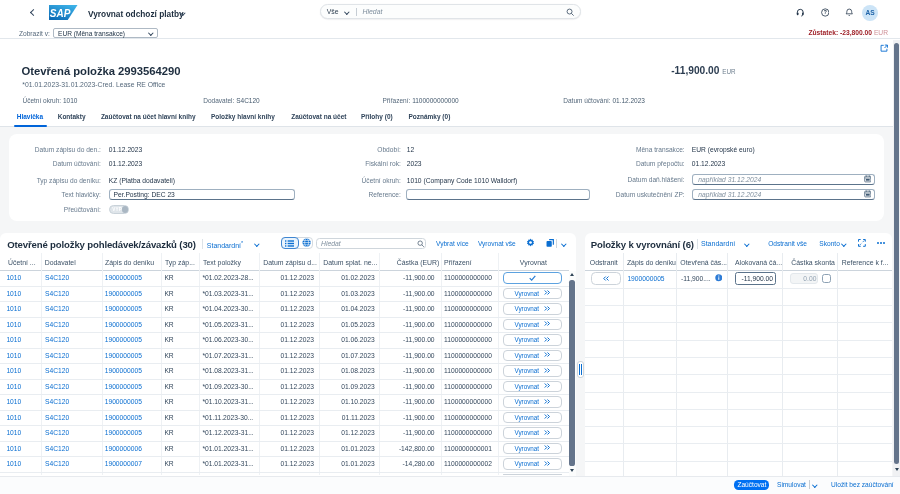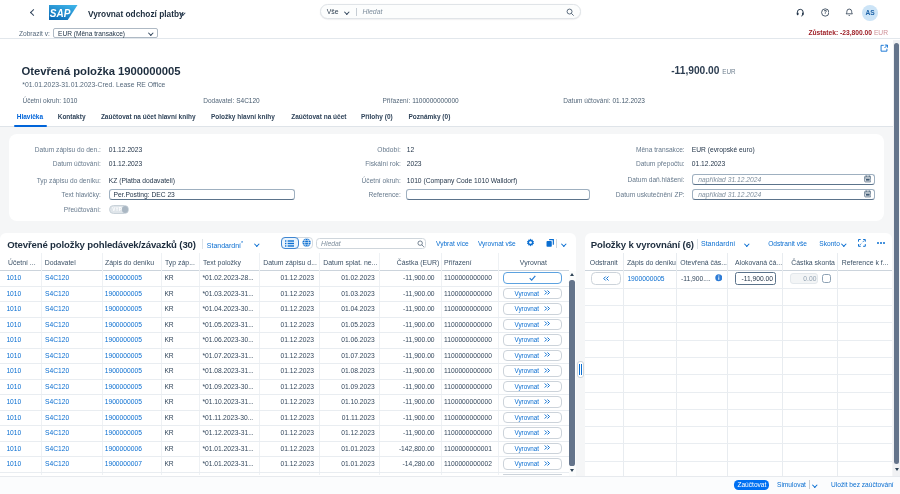--- a/index.html
+++ b/index.html
@@ -51,21 +51,21 @@
 <div class="abs" style="left:52.7px;top:27.5px;width:105px;height:10.3px;background:#fff;border:1px solid #aeb9c4;border-radius:2px;"></div>
 <div class="abs" style="left:58px;top:29.5px;font-size:6.6px;color:#223548;">EUR (Měna transakce)</div>
 <div class="abs chev" style="left:148.5px;top:30.8px;"></div>
 <div class="abs" style="left:688px;top:28.7px;width:200px;text-align:right;font-size:6.7px;font-weight:bold;color:#9e2028;">Zůstatek: -23,800.00 <span style="color:#cf9097;font-weight:normal;">EUR</span></div>
 <div class="abs" style="left:0;top:40px;width:900px;height:86.5px;background:#fff;"></div>
 <svg class="abs" style="left:880px;top:44px;" width="8.5" height="8.5" viewBox="0 0 16 16">
 <path d="M13 9 v4.5 h-11 v-11 H7" fill="none" stroke="#0a6ed1" stroke-width="1.7"></path>
 <path d="M9 2 h5 v5" fill="none" stroke="#0a6ed1" stroke-width="1.7"></path>
 <line x1="14" y1="2" x2="8.5" y2="7.5" stroke="#0a6ed1" stroke-width="1.7"></line>
   </svg>
-<div class="abs" style="left:21.6px;top:64.8px;font-size:11.3px;font-weight:bold;color:#1d2d3e;letter-spacing:-0.05px;">Otevřená položka 1900000005</div>
+<div class="abs" style="left:21.6px;top:64.8px;font-size:11.3px;font-weight:bold;color:#1d2d3e;letter-spacing:-0.05px;">Otevřená položka 2993564290</div>
 <div class="abs" style="left:22.3px;top:80.6px;font-size:6.8px;color:#55687b;">*01.01.2023-31.01.2023-Cred. Lease RE Office</div>
 <div class="abs" style="left:535px;top:64.6px;width:200.5px;text-align:right;font-size:10.2px;font-weight:bold;color:#2b3c50;">-11,900.00 <span style="font-size:6.3px;color:#6e7f8f;font-weight:normal;">EUR</span></div>
 <div class="abs" style="left:22.5px;top:97px;font-size:6.5px;color:#55687b;">Účetní okruh: <span style="color:#44596d;">1010</span></div>
 <div class="abs" style="left:203.3px;top:97px;font-size:6.5px;color:#55687b;">Dodavatel: <span style="color:#44596d;">S4C120</span></div>
 <div class="abs" style="left:382.5px;top:97px;font-size:6.5px;color:#55687b;">Přiřazení: <span style="color:#44596d;">1100000000000</span></div>
 <div class="abs" style="left:563.3px;top:97px;font-size:6.5px;color:#55687b;">Datum účtování: <span style="color:#44596d;">01.12.2023</span></div>
 <div class="abs" style="left:16.7px;top:112.6px;font-size:6.5px;font-weight:bold;color:#0064d9;">Hlavička</div>
 <div class="abs" style="left:57.7px;top:112.6px;font-size:6.5px;font-weight:bold;color:#30445a;">Kontakty</div>
 <div class="abs" style="left:100.9px;top:112.6px;font-size:6.5px;font-weight:bold;color:#30445a;">Zaúčtovat na účet hlavní knihy</div>
 <div class="abs" style="left:210.9px;top:112.6px;font-size:6.5px;font-weight:bold;color:#30445a;">Položky hlavní knihy</div>

